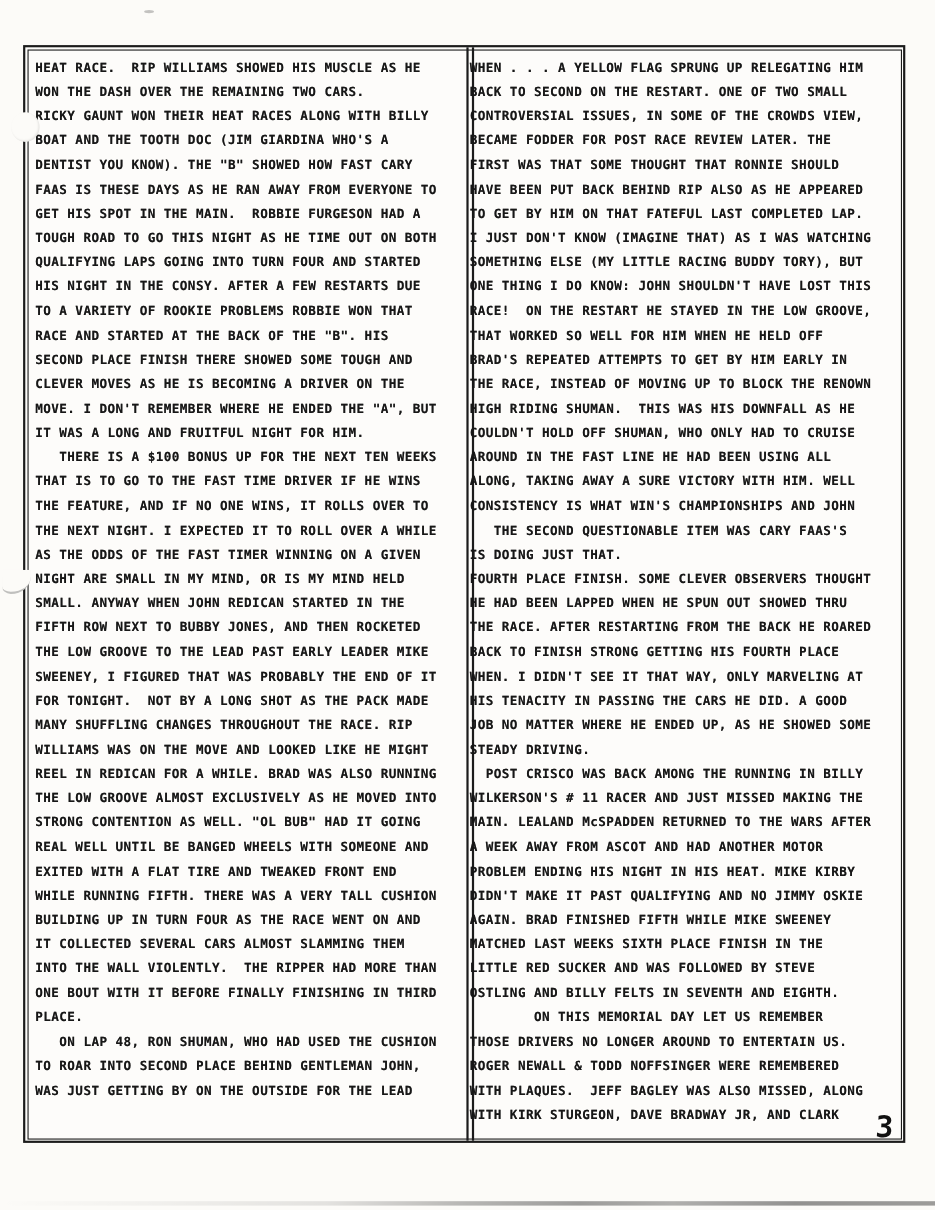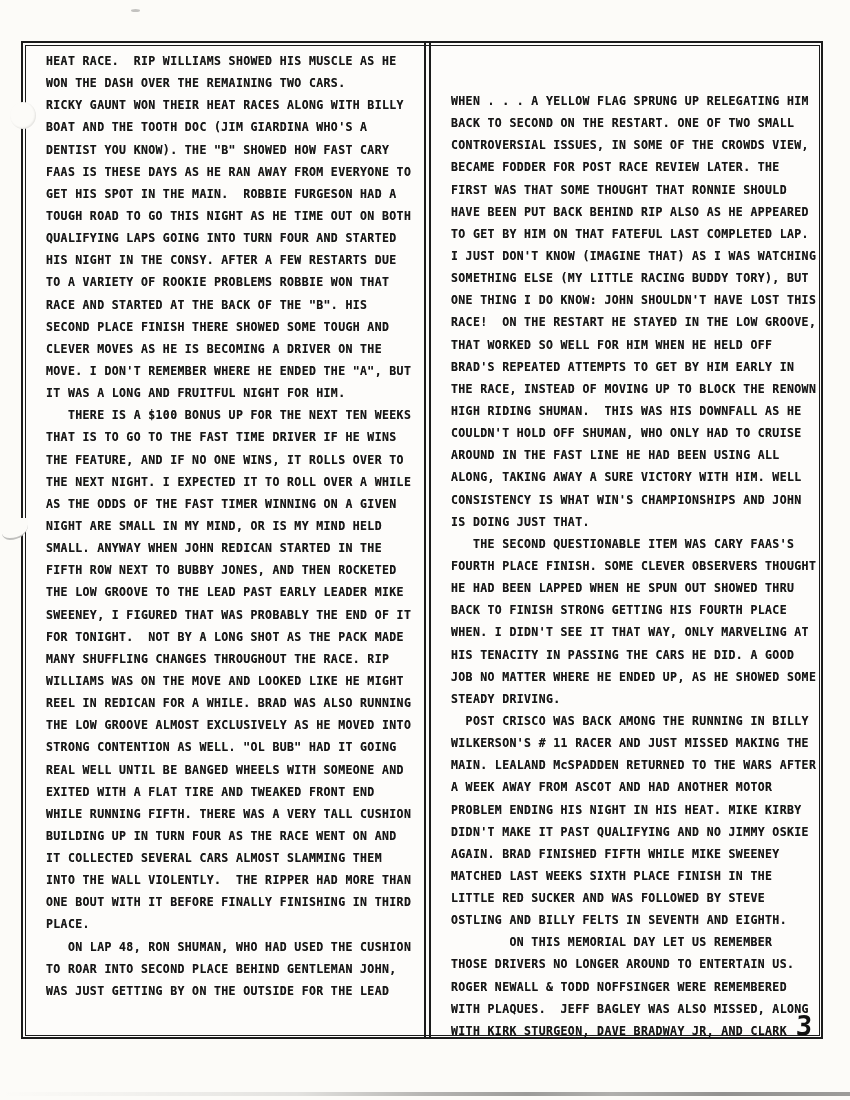--- a/index.html
+++ b/index.html
@@ -47,22 +47,22 @@
     position: absolute;
     top: 7px;
     width: 376px;
     color: #171717;
     font-family: "DejaVu Sans Mono", monospace;
     font-size: 11.5px;
     font-weight: bold;
     letter-spacing: 0.38px;
     text-shadow: 0 0 0.5px rgba(0,0,0,0.55);
   }
-  .column-left  { left: 23px; }
-  .column-right { left: 428px; margin-top: 40px; }
+  .column-left  { left: 9px; }
+  .column-right { left: 404px; }
   .text-line {
     height: 22.15px;
     line-height: 22.15px;
     white-space: pre;
     overflow: visible;
   }
   .page-number {
     position: absolute;
     right: 9px;
     bottom: -4px;
@@ -193,24 +193,25 @@
         <div class="text-line">ONE THING I DO KNOW: JOHN SHOULDN'T HAVE LOST THIS</div>
         <div class="text-line">RACE!  ON THE RESTART HE STAYED IN THE LOW GROOVE,</div>
         <div class="text-line">THAT WORKED SO WELL FOR HIM WHEN HE HELD OFF</div>
         <div class="text-line">BRAD'S REPEATED ATTEMPTS TO GET BY HIM EARLY IN</div>
         <div class="text-line">THE RACE, INSTEAD OF MOVING UP TO BLOCK THE RENOWN</div>
         <div class="text-line">HIGH RIDING SHUMAN.  THIS WAS HIS DOWNFALL AS HE</div>
         <div class="text-line">COULDN'T HOLD OFF SHUMAN, WHO ONLY HAD TO CRUISE</div>
         <div class="text-line">AROUND IN THE FAST LINE HE HAD BEEN USING ALL</div>
         <div class="text-line">ALONG, TAKING AWAY A SURE VICTORY WITH HIM. WELL</div>
         <div class="text-line">CONSISTENCY IS WHAT WIN'S CHAMPIONSHIPS AND JOHN</div>
+        <div class="text-line">   THE SECOND QUESTIONABLE ITEM WAS CARY FAAS'S</div>
         <div class="text-line">IS DOING JUST THAT.</div>
-        <div class="text-line">   THE SECOND QUESTIONABLE ITEM WAS CARY FAAS'S</div>
         <div class="text-line">FOURTH PLACE FINISH. SOME CLEVER OBSERVERS THOUGHT</div>
         <div class="text-line">HE HAD BEEN LAPPED WHEN HE SPUN OUT SHOWED THRU</div>
+        <div class="text-line">THE RACE. AFTER RESTARTING FROM THE BACK HE ROARED</div>
         <div class="text-line">BACK TO FINISH STRONG GETTING HIS FOURTH PLACE</div>
         <div class="text-line">WHEN. I DIDN'T SEE IT THAT WAY, ONLY MARVELING AT</div>
         <div class="text-line">HIS TENACITY IN PASSING THE CARS HE DID. A GOOD</div>
         <div class="text-line">JOB NO MATTER WHERE HE ENDED UP, AS HE SHOWED SOME</div>
         <div class="text-line">STEADY DRIVING.</div>
         <div class="text-line">  POST CRISCO WAS BACK AMONG THE RUNNING IN BILLY</div>
         <div class="text-line">WILKERSON'S # 11 RACER AND JUST MISSED MAKING THE</div>
         <div class="text-line">MAIN. LEALAND McSPADDEN RETURNED TO THE WARS AFTER</div>
         <div class="text-line">A WEEK AWAY FROM ASCOT AND HAD ANOTHER MOTOR</div>
         <div class="text-line">PROBLEM ENDING HIS NIGHT IN HIS HEAT. MIKE KIRBY</div>

